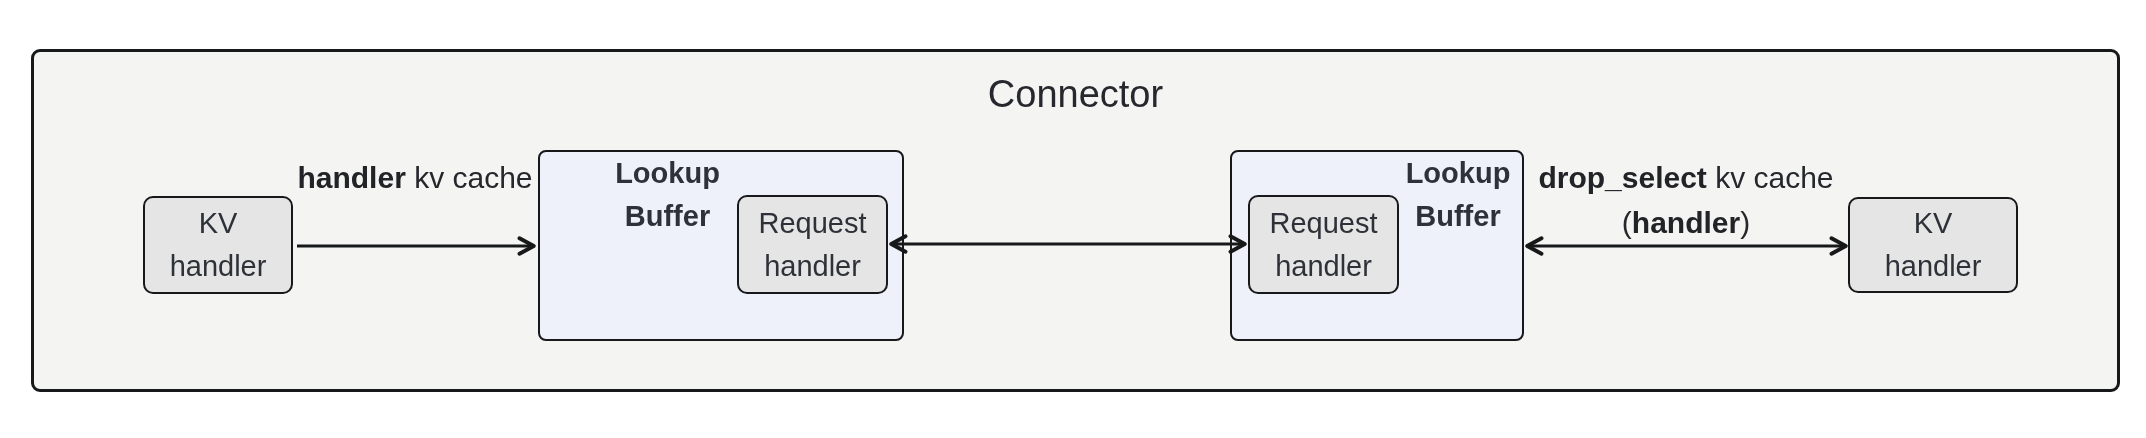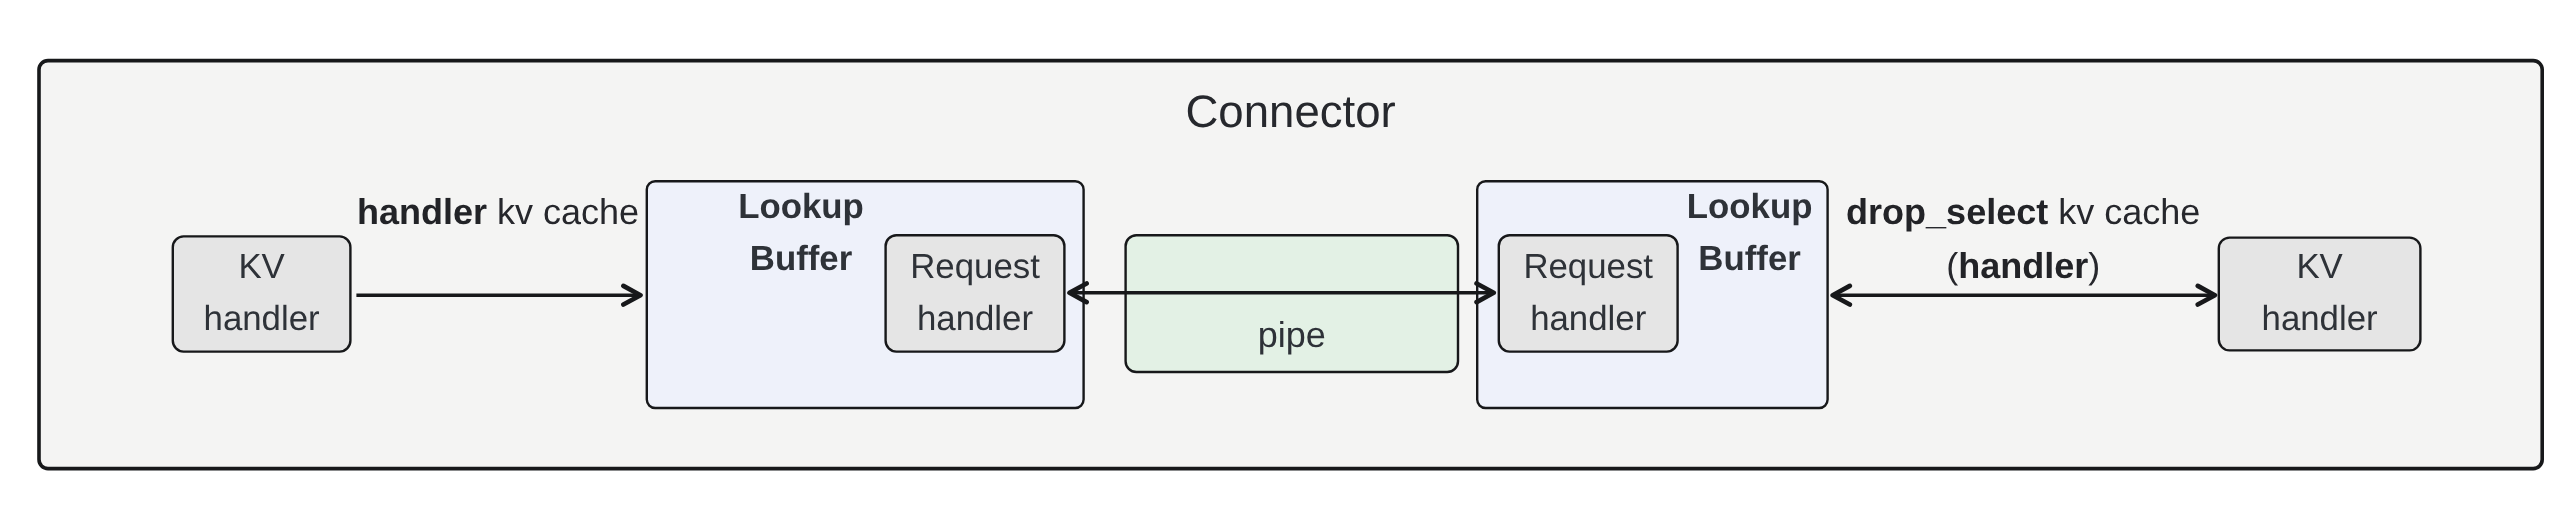--- a/index.html
+++ b/index.html
@@ -131,23 +131,20 @@
     <div class="buffer-label" style="left:35px; width:185px;">
       <div>Lookup</div>
       <div>Buffer</div>
     </div>
     <div class="node" style="left:197px; top:43px; width:151px; height:99px;">
       <div>Request</div>
       <div>handler</div>
     </div>
   </div>
 
-  <div class="pipe">
-    <div class="pipe-label">pipe</div>
-  </div>
 
   <div class="buffer" style="left:1230px; top:150px; width:294px; height:191px;">
     <div class="node" style="left:16px; top:43px; width:151px; height:99px;">
       <div>Request</div>
       <div>handler</div>
     </div>
     <div class="buffer-label" style="left:151px; width:150px;">
       <div>Lookup</div>
       <div>Buffer</div>
     </div>

